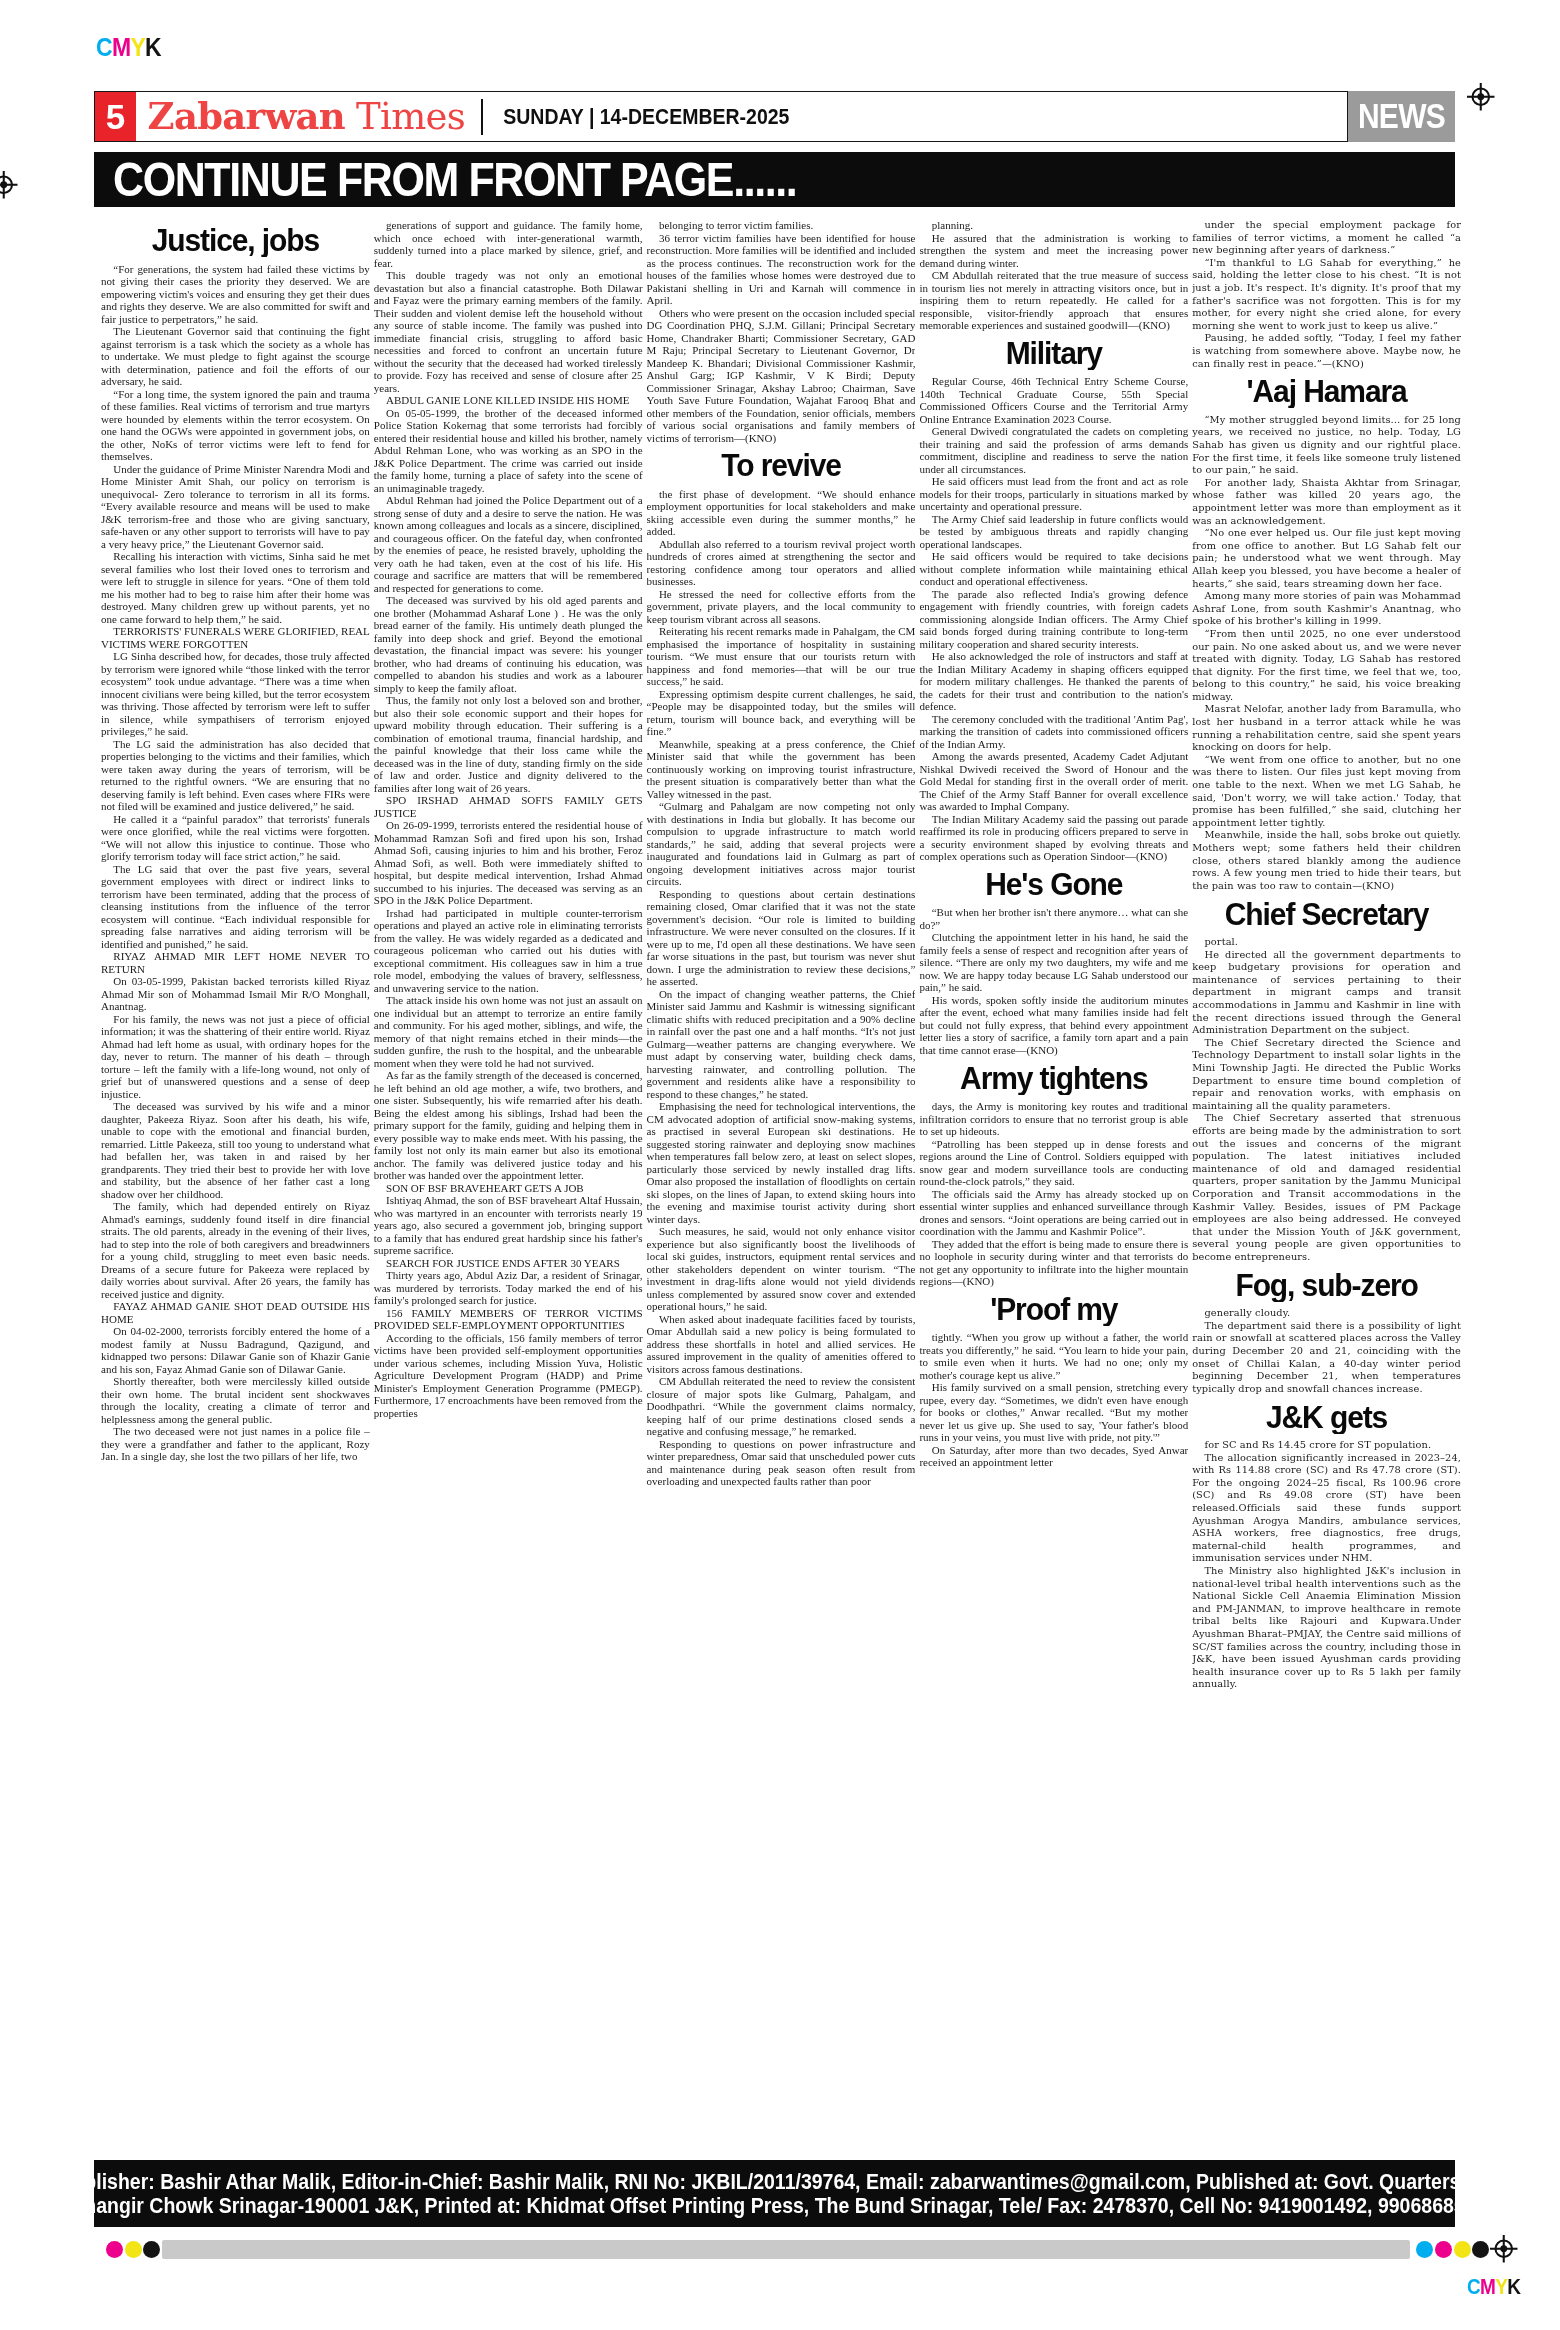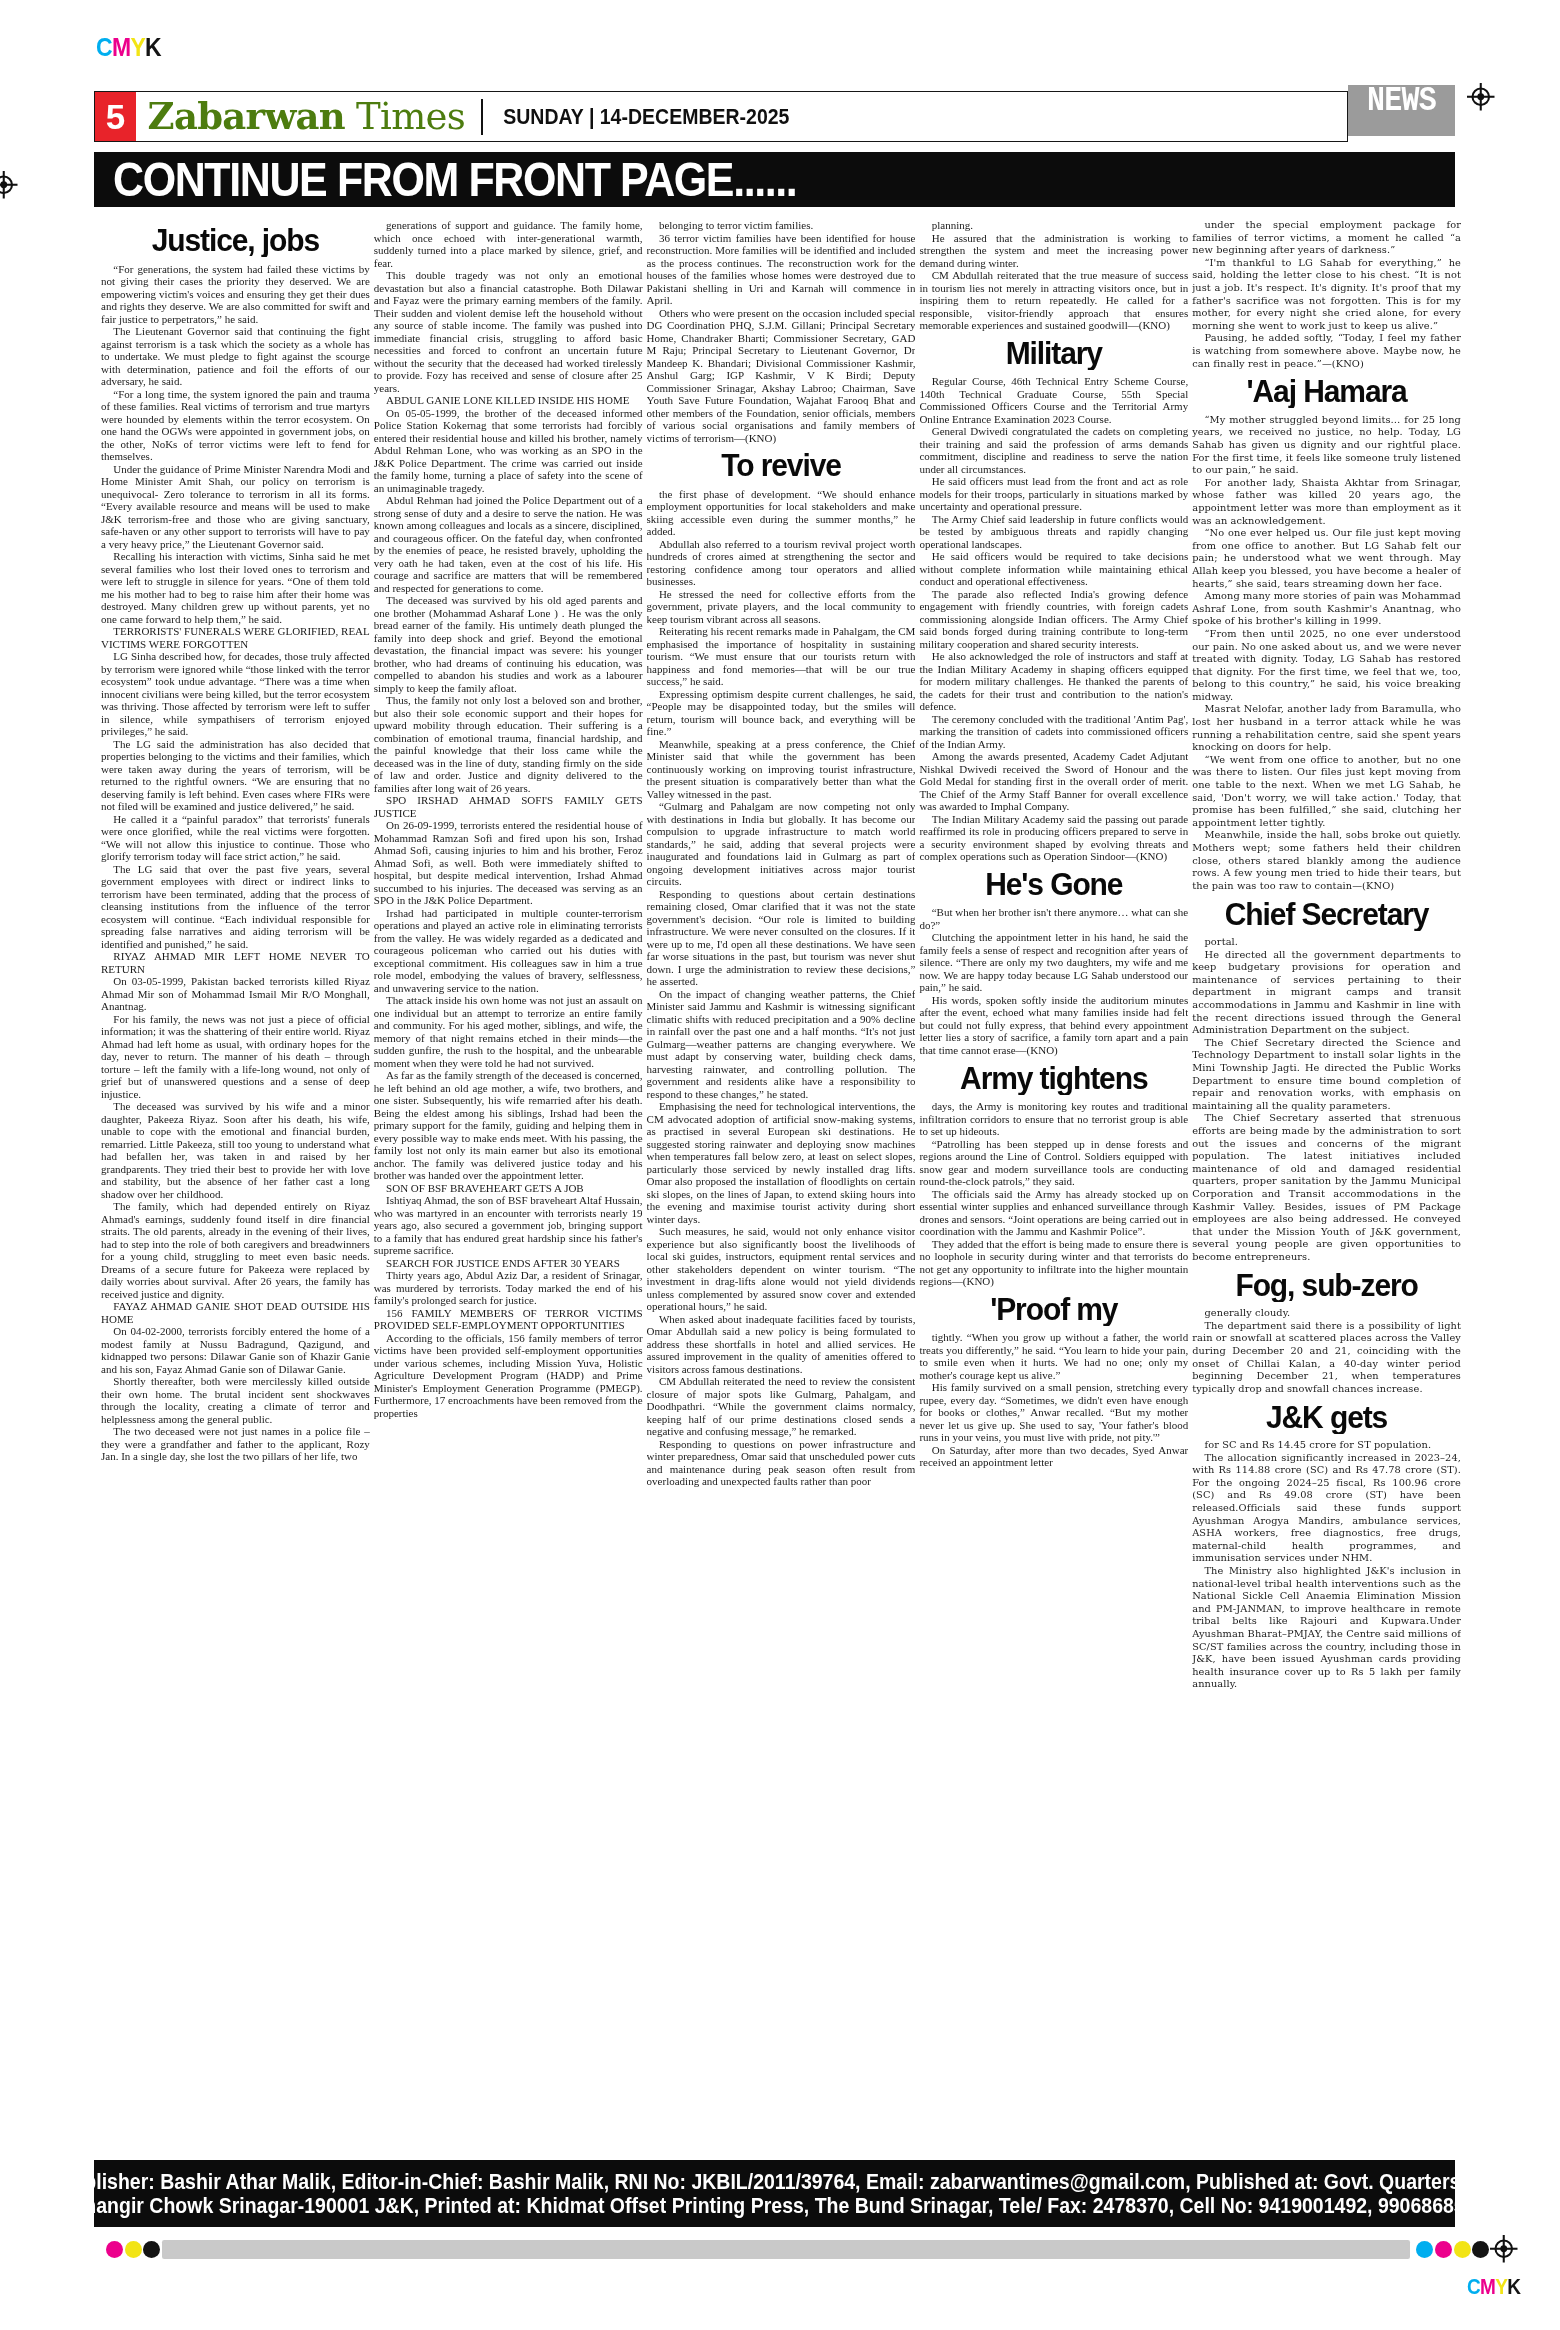--- a/index.html
+++ b/index.html
@@ -12,28 +12,28 @@
   .cmyk .c{color:var(--cyan);} .cmyk .m{color:var(--magenta);} .cmyk .y{color:var(--yellow);} .cmyk .k{color:#141414;}
   .cmyk-bottom{position:absolute;left:1467px;top:2277px;font-size:19px;}
   .regmark{position:absolute;width:27.5px;height:27.5px;}
   .reg-tr{left:1467px;top:83px;} .reg-left{left:-10px;top:171px;} .reg-br{left:1490px;top:2235px;}
   
   .header-box{position:absolute;left:94px;top:91px;width:1254px;height:51px;background:#fff;
               border:1.4px solid #161616;box-sizing:border-box;display:flex;align-items:center;}
   .pageno{width:41px;height:100%;background:var(--red);color:#fff;display:flex;align-items:center;
           justify-content:center;font-family:"Liberation Sans",sans-serif;font-weight:bold;font-size:35px;}
   .masthead{margin-left:11.6px;font-family:"DejaVu Serif",serif;font-size:37px;line-height:1;
-            letter-spacing:-0.7px;white-space:nowrap;color:#4d7c0f;}
+            letter-spacing:-0.7px;white-space:nowrap;color:#ef4444;}
   .masthead .bold{font-weight:bold;}
   .head-divider{width:2.2px;height:36px;background:#111;margin:0 20px 0 16px;}
   .date{font-family:"Liberation Sans",sans-serif;font-weight:bold;font-size:19.5px;letter-spacing:0;
         transform:scaleY(1.12);white-space:nowrap;color:#101010;}
-  .news-box{position:absolute;left:1348px;top:85px;width:107px;height:51px;background:var(--gray);
-            color:#fff;display:flex;justify-content:center;
-            font-family:Liberation Mono, monospace;font-weight:bold;font-size:30px;letter-spacing:-0.7px;}
+  .news-box{position:absolute;left:1348px;top:91px;width:107px;height:51px;background:var(--gray);
+            color:#fff;display:flex;align-items:center;justify-content:center;
+            font-family:Liberation Sans, sans-serif;font-weight:bold;font-size:30px;letter-spacing:-0.7px;}
   .news-box span{transform:scaleY(1.15);}
   
   .banner{position:absolute;left:94px;top:152px;width:1361px;height:55px;background:#0c0c0c;
           color:#fff;display:flex;align-items:center;box-sizing:border-box;padding-left:19px;}
   .banner span{font-family:"Liberation Sans",sans-serif;font-weight:bold;font-size:43px;
                letter-spacing:-1.4px;transform:scaleY(1.12);transform-origin:left center;white-space:nowrap;}
   
   .columns{position:absolute;left:101px;top:219px;width:1360px;height:1937px;display:flex;gap:4px;}
   .col{flex:1 1 0;overflow:hidden;text-align:justify;font-size:11px;line-height:12.5px;}
   .col p{margin:0;text-indent:12.3px;}

